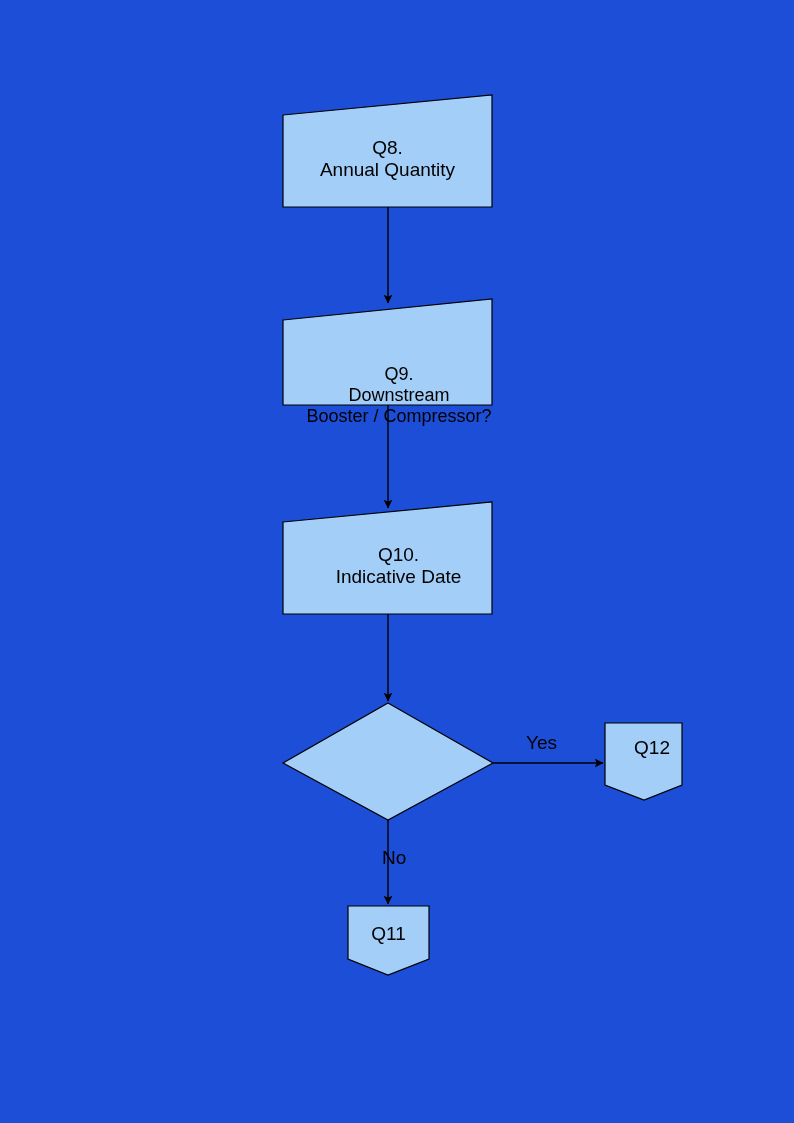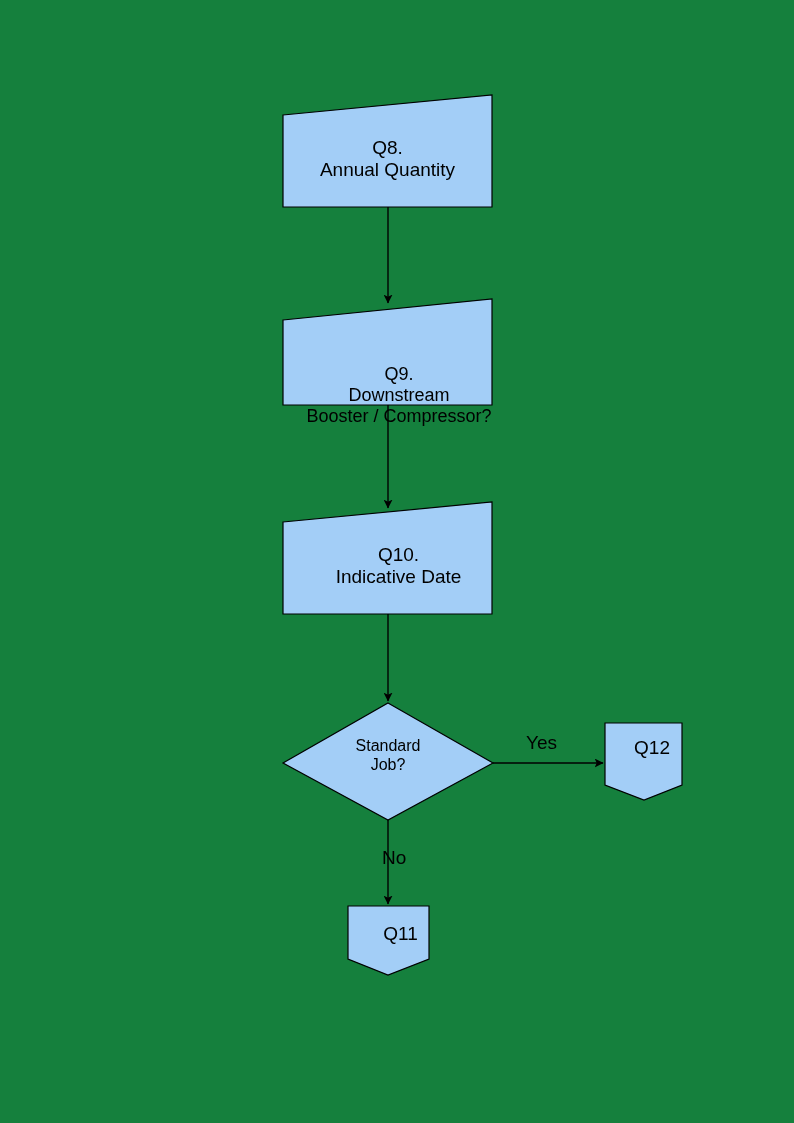--- a/index.html
+++ b/index.html
@@ -12,21 +12,21 @@
     width: 794px;
     height: 1123px;
     font-family: "Liberation Sans", sans-serif;
     color: #000000;
     overflow: hidden;
   }
   #flow-canvas {
     position: relative;
     width: 794px;
     height: 1123px;
-    background: #15803d;
+    background: #1d4ed8;
   }
   #flow-svg {
     position: absolute;
     top: 0;
     left: 0;
     width: 794px;
     height: 1123px;
   }
   .node-label {
     position: absolute;
@@ -46,21 +46,21 @@
     line-height: 1.1;
     white-space: nowrap;
     user-select: none;
     text-align: center;
   }
   .lbl-q8   { left: 283px; top: 137px;  width: 209px; font-size: 19px; }
   .lbl-q9   { left: 283px; top: 364px;  width: 232px; font-size: 18px; }
   .lbl-q10  { left: 283px; top: 544px;  width: 231px; font-size: 19px; }
   .lbl-dec  { left: 288px; top: 737px;  width: 200px; font-size: 16px; }
   .lbl-q12  { left: 605px; top: 737px;  width: 94px;  font-size: 19px; }
-  .lbl-q11  { left: 348px; top: 923px;  width: 81px;  font-size: 19px; padding-left: 12px; }
+  .lbl-q11  { left: 348px; top: 923px;  width: 81px;  font-size: 19px; }
   .lbl-yes  { left: 526px; top: 733px; }
   .lbl-no   { left: 382px; top: 848px; }
 </style>
 </head>
 <body>
 
 <div id="flow-canvas">
 
   <svg id="flow-svg" viewBox="0 0 794 1123" xmlns="http://www.w3.org/2000/svg">
     <defs>
@@ -93,22 +93,20 @@
   <div class="node-label lbl-q8">Q8.
 Annual Quantity</div>
 
   <div class="node-label lbl-q9">Q9.
 Downstream
 Booster / Compressor?</div>
 
   <div class="node-label lbl-q10">Q10.
 Indicative Date</div>
 
-  <div class="node-label lbl-dec">Standard
-Job?</div>
 
   <div class="node-label lbl-q12">Q12</div>
 
   <div class="node-label lbl-q11">Q11</div>
 
   <div class="edge-label lbl-yes">Yes</div>
 
   <div class="edge-label lbl-no">No</div>
 
 </div>

